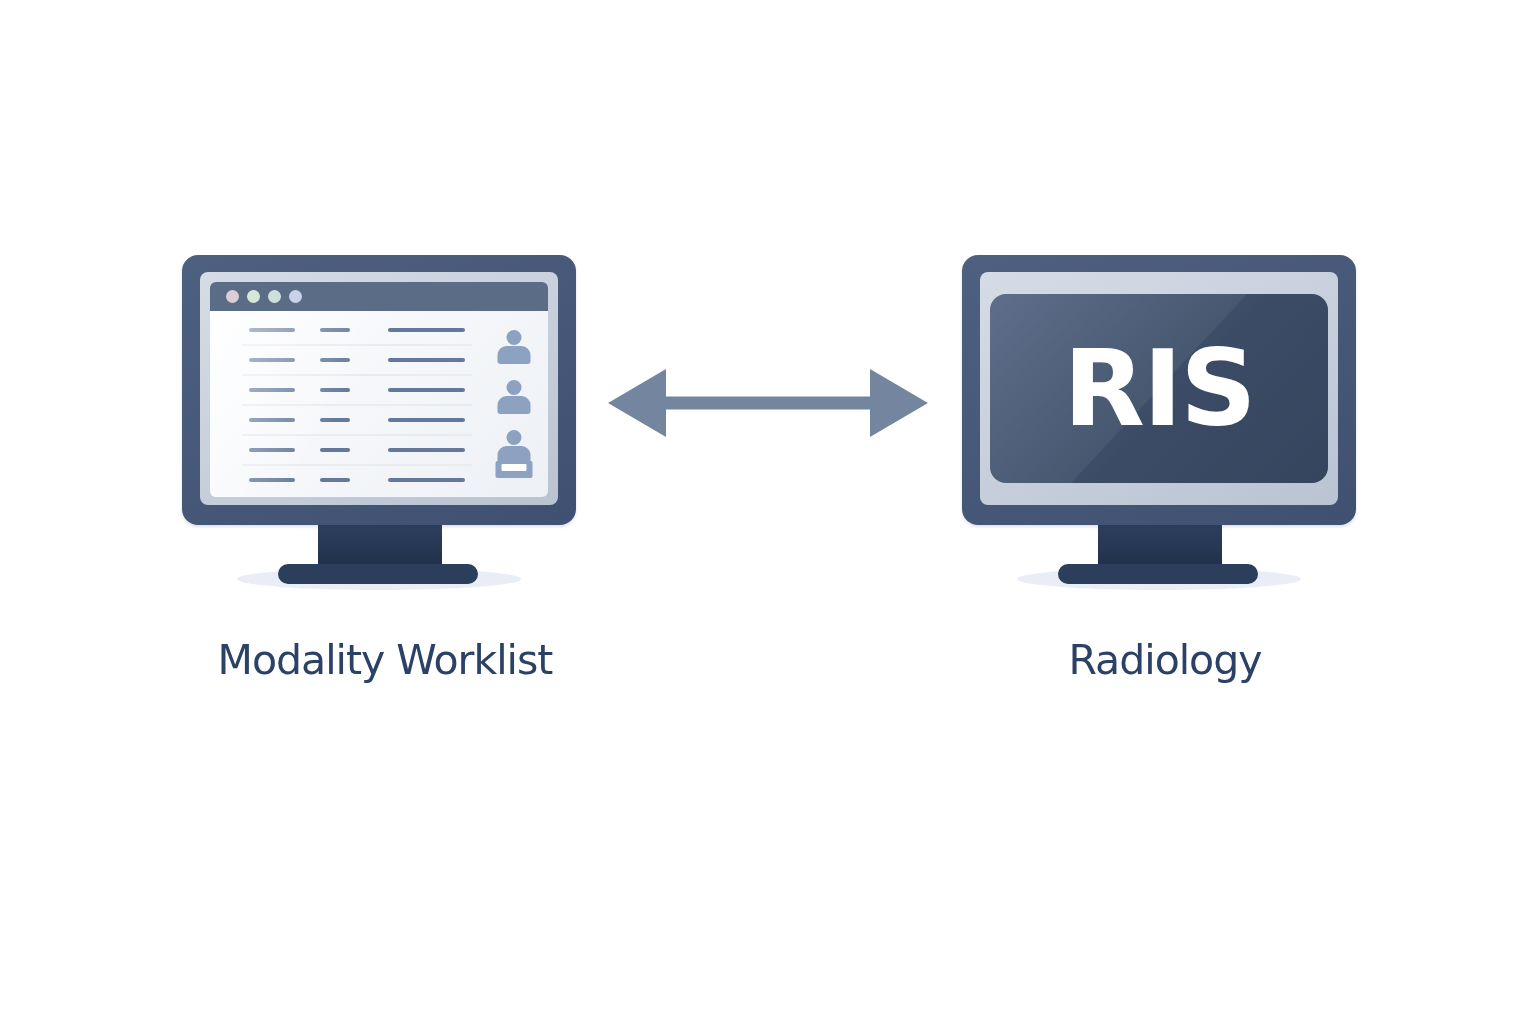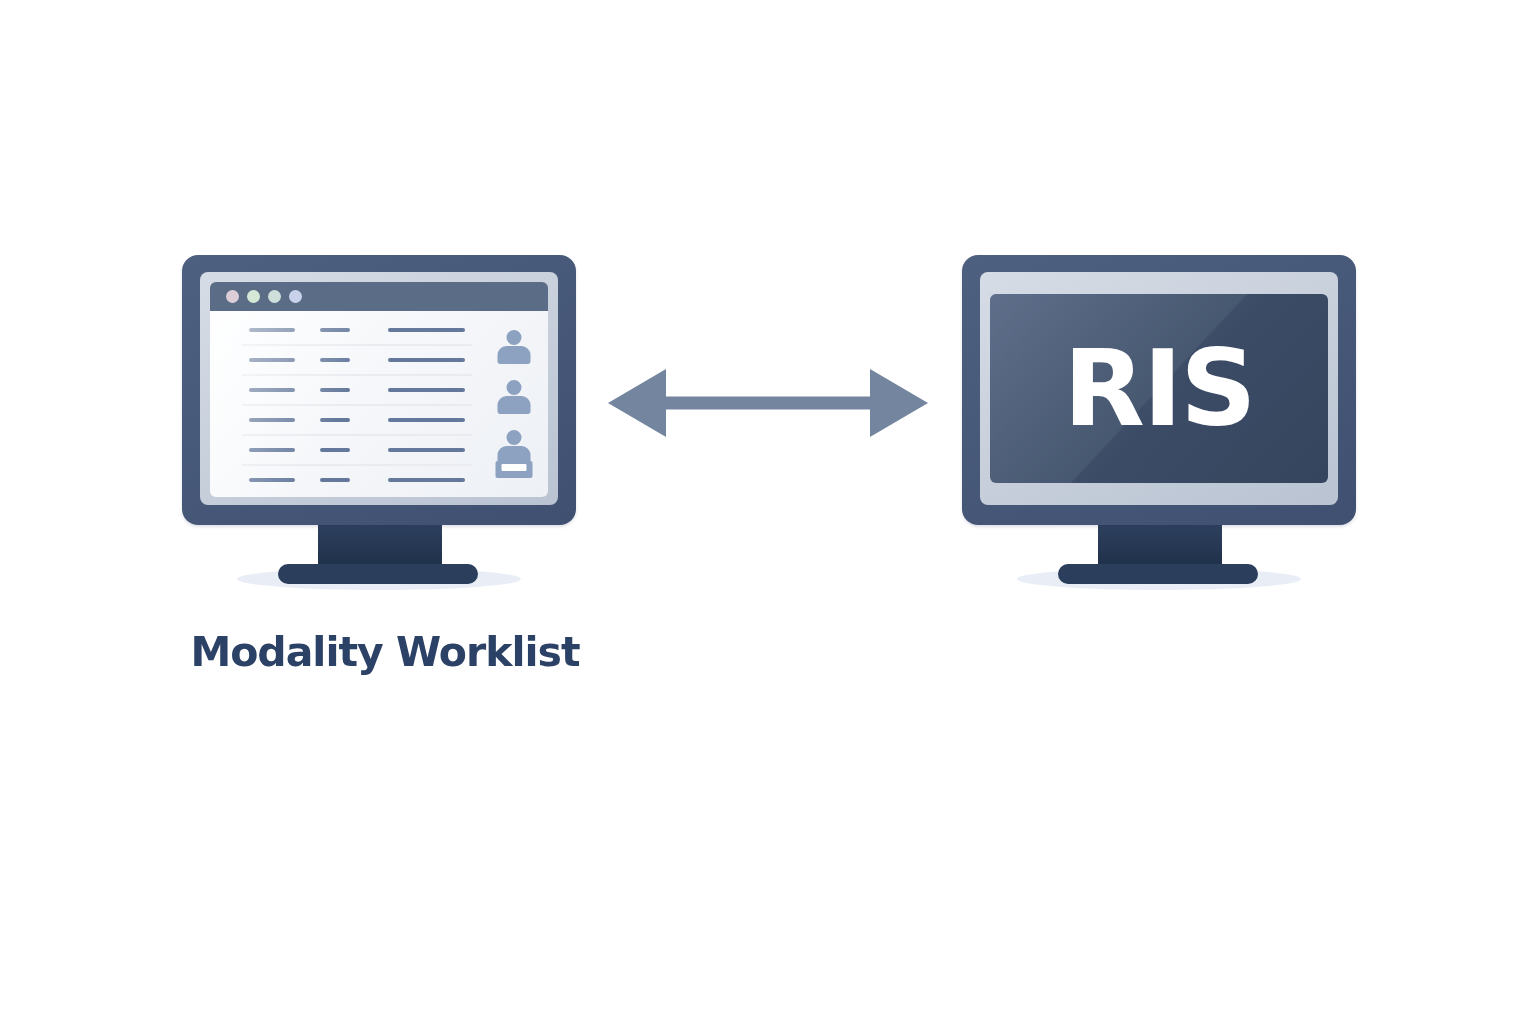--- a/index.html
+++ b/index.html
@@ -79,41 +79,41 @@
     position:absolute;left:50%;transform:translateX(-50%);top:31px;
     width:37px;height:17px;border-radius:2px;background:var(--person);
     display:flex;align-items:flex-start;justify-content:center;padding-top:3px;
     box-sizing:border-box;
   }
   .p-badge-slot{width:25px;height:7px;background:#fff;border-radius:1px;}
 
   
   .ris-screen{
     position:absolute;left:10px;top:10px;right:10px;bottom:22px;
-    border-radius:6px;overflow:hidden;
+    border-radius:16px;overflow:hidden;
     background:linear-gradient(133deg,var(--screen-a) 0%,#45566f 49.8%,#3c4c66 50.2%,var(--screen-b) 100%);
     display:flex;align-items:center;justify-content:center;margin-top:12px;
   }
   .ris-screen::before{
     content:"";position:absolute;inset:0;pointer-events:none;
     background:linear-gradient(133deg,rgba(255,255,255,.10) 0%,rgba(255,255,255,0) 55%);
   }
   .ris-text{
     position:relative;color:var(--screen-text-color);
     font-size:106px;font-weight:700;letter-spacing:-2px;line-height:1;
   }
 
   
   .arrow{position:absolute;left:600px;top:360px;width:336px;height:86px;}
 
   
   .node-label{
     position:absolute;width:500px;text-align:center;
-    color:var(--label-text);font-weight:700;font-size:41px;
-    letter-spacing:-1px;line-height:57px;
+    color:var(--label-text);font-weight:400;font-size:41px;
+    letter-spacing:-1px;line-height:57px;margin-top:8px;
   }
 </style>
 </head>
 <body>
 
 <div class="canvas">
 
   <div>
     <div class="shadow" style="left:237px;top:568px;"></div>
     <div class="neck" style="left:318px;top:524px;"></div>
@@ -202,15 +202,16 @@
         <div class="ris-screen">
           <span class="ris-text">RIS</span>
         </div>
       </div>
     </div>
   </div>
 
   <div class="node-label" style="left:135px;top:624px;">Modality Worklist</div>
 
   <div class="node-label" style="left:915px;top:624px;">
+    <span style="display:block">Radiology</span>
   </div>
 
 </div>
 
 </body></html>

